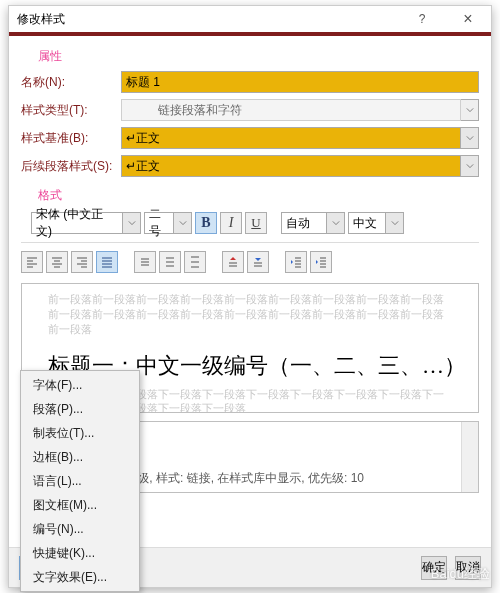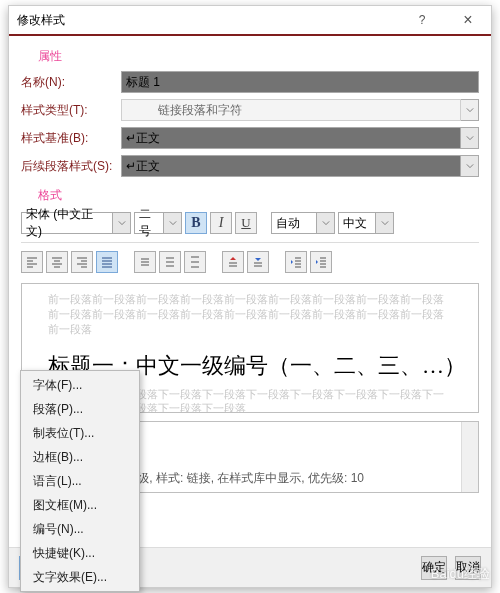--- a/index.html
+++ b/index.html
@@ -1,30 +1,30 @@
 <!DOCTYPE html>
 <html><head>
 <meta charset="utf-8">
 <style>
 *{box-sizing:border-box;margin:0;padding:0;font-family:"Microsoft YaHei","SimSun",Arial,sans-serif;font-size:12px;}
 body{background:#fff;width:500px;height:593px;position:relative;overflow:hidden;}
 .win{position:absolute;left:8px;top:5px;width:484px;height:583px;background:#fff;border:1px solid #ccc;box-shadow:0 3px 10px rgba(0,0,0,.3);}
-.titlebar{height:30px;display:flex;align-items:center;padding-left:8px;border-bottom:2px solid #7f1d1d;}
+.titlebar{height:30px;display:flex;align-items:center;padding-left:8px;border-bottom:4px solid #7f1d1d;}
 .titlebar .t{flex:1;font-size:12px;}
 .tbtn{width:46px;height:30px;display:flex;align-items:center;justify-content:center;color:#555;}
 .body{padding:8px 12px;}
 .sec{font-size:12px;color:#ec4899;margin:4px 0 6px 17px;}
 .row{display:flex;align-items:center;margin-bottom:6px;}
 .lbl{width:100px;color:#7f1d1d;}
-input.txt,select.sel,.sel{height:22px;border:1px solid #aaa;background:#737373;padding:1px 4px;font-size:12px;}
+input.txt,select.sel,.sel{height:22px;border:1px solid #aaa;background:#eab308;padding:1px 4px;font-size:12px;}
 input.txt{flex:1;}
 .sel{flex:1;appearance:none;position:relative;display:flex;align-items:center;color:#6b6b6b;}
 .dd{width:18px;height:22px;border:1px solid #aaa;border-left:none;background:#e7e7e7;display:flex;align-items:center;justify-content:center;}
 .dd svg{width:8px;height:8px;}
-.fmtbar{display:flex;gap:3px;align-items:center;margin:8px 0;}
+.fmtbar{display:flex;gap:3px;align-items:center;margin:8px 10px;}
 .combo{display:flex;}
 .combo .v{height:22px;border:1px solid #aaa;padding:1px 4px;display:flex;align-items:center;background:#fff;}
 .ib{width:22px;height:22px;border:1px solid #adadad;background:#f0f0f0;display:flex;align-items:center;justify-content:center;}
 .ib.sel2{background:#cfe3f5;border-color:#7ba9d9;}
 .ib svg{width:14px;height:14px;}
 .ib .bold{font-family:"Times New Roman";font-size:14px;font-weight:bold;color:#2a3f6b;}
 .ib .ital{font-family:"Times New Roman";font-size:14px;font-style:italic;color:#444;}
 .ib .ul{font-family:"Times New Roman";font-size:13px;text-decoration:underline;color:#444;}
 hr.sep{border:none;border-top:1px solid #dcdcdc;margin:4px 0 8px 0;}
 .alignbar{display:flex;gap:3px;align-items:center;}

